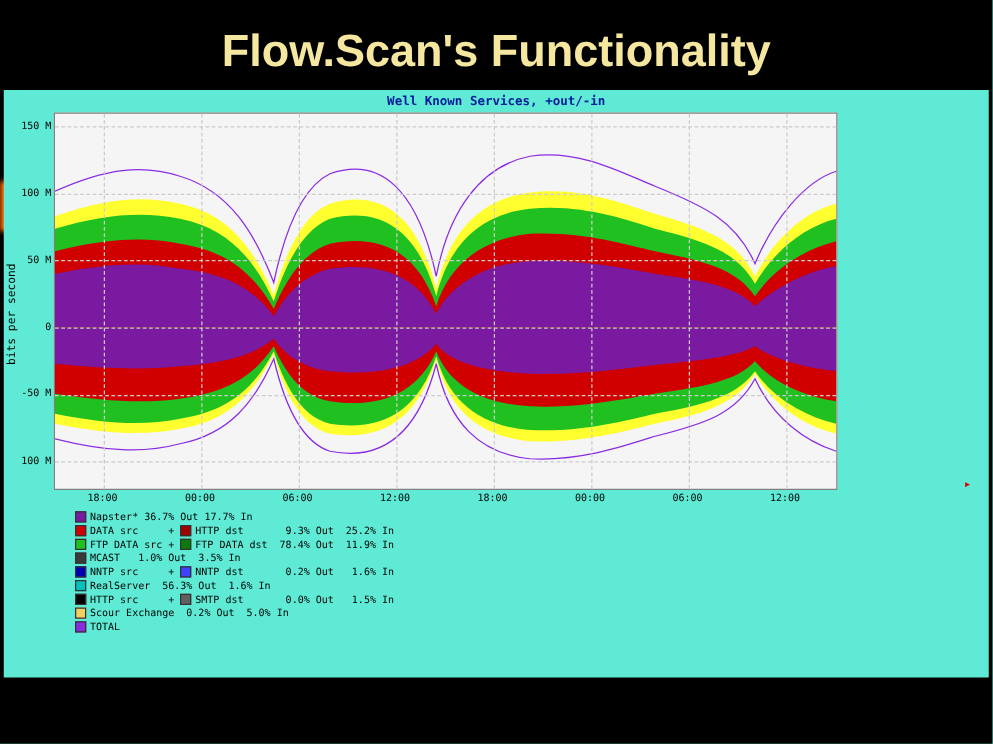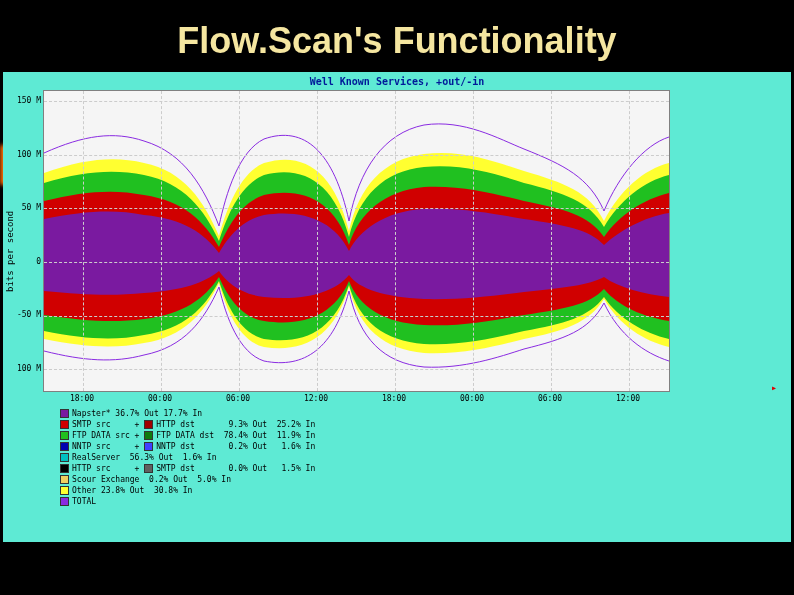--- a/index.html
+++ b/index.html
@@ -225,22 +225,22 @@
   <div class="x-tick" style="left:313px;">12:00</div>
   <div class="x-tick" style="left:391px;">18:00</div>
   <div class="x-tick" style="left:469px;">00:00</div>
   <div class="x-tick" style="left:547px;">06:00</div>
   <div class="x-tick" style="left:625px;">12:00</div>
 
   <div class="red-arrow">▸</div>
 
   <div class="legend">
     <div class="legend-row"><span class="swatch" style="background:#7a1aa0"></span><span>Napster* 36.7% Out 17.7% In</span></div>
-    <div class="legend-row"><span class="swatch" style="background:#d00000"></span><span>SMTP src     + </span><span class="swatch" style="background:#a00000"></span><span>HTTP dst       9.3% Out  25.2% In</span></div>
+    <div class="legend-row"><span class="swatch" style="background:#d00000"></span><span>DATA src     + </span><span class="swatch" style="background:#a00000"></span><span>HTTP dst       9.3% Out  25.2% In</span></div>
     <div class="legend-row"><span class="swatch" style="background:#20c020"></span><span>FTP DATA src + </span><span class="swatch" style="background:#0e7a0e"></span><span>FTP DATA dst  78.4% Out  11.9% In</span></div>
+    <div class="legend-row"><span class="swatch" style="background:#3a3a3a"></span><span>MCAST   1.0% Out  3.5% In</span></div>
     <div class="legend-row"><span class="swatch" style="background:#0000b0"></span><span>NNTP src     + </span><span class="swatch" style="background:#4040ff"></span><span>NNTP dst       0.2% Out   1.6% In</span></div>
     <div class="legend-row"><span class="swatch" style="background:#00c0c0"></span><span>RealServer  56.3% Out  1.6% In</span></div>
     <div class="legend-row"><span class="swatch" style="background:#000000"></span><span>HTTP src     + </span><span class="swatch" style="background:#606060"></span><span>SMTP dst       0.0% Out   1.5% In</span></div>
     <div class="legend-row"><span class="swatch" style="background:#f0d060"></span><span>Scour Exchange  0.2% Out  5.0% In</span></div>
-    <div class="legend-row"><span class="swatch" style="background:#ffff30"></span><span>Other 23.8% Out  30.8% In</span></div>
     <div class="legend-row"><span class="swatch" style="background:#8a2be2"></span><span>TOTAL</span></div>
   </div>
 </div>
 
 </body></html>

